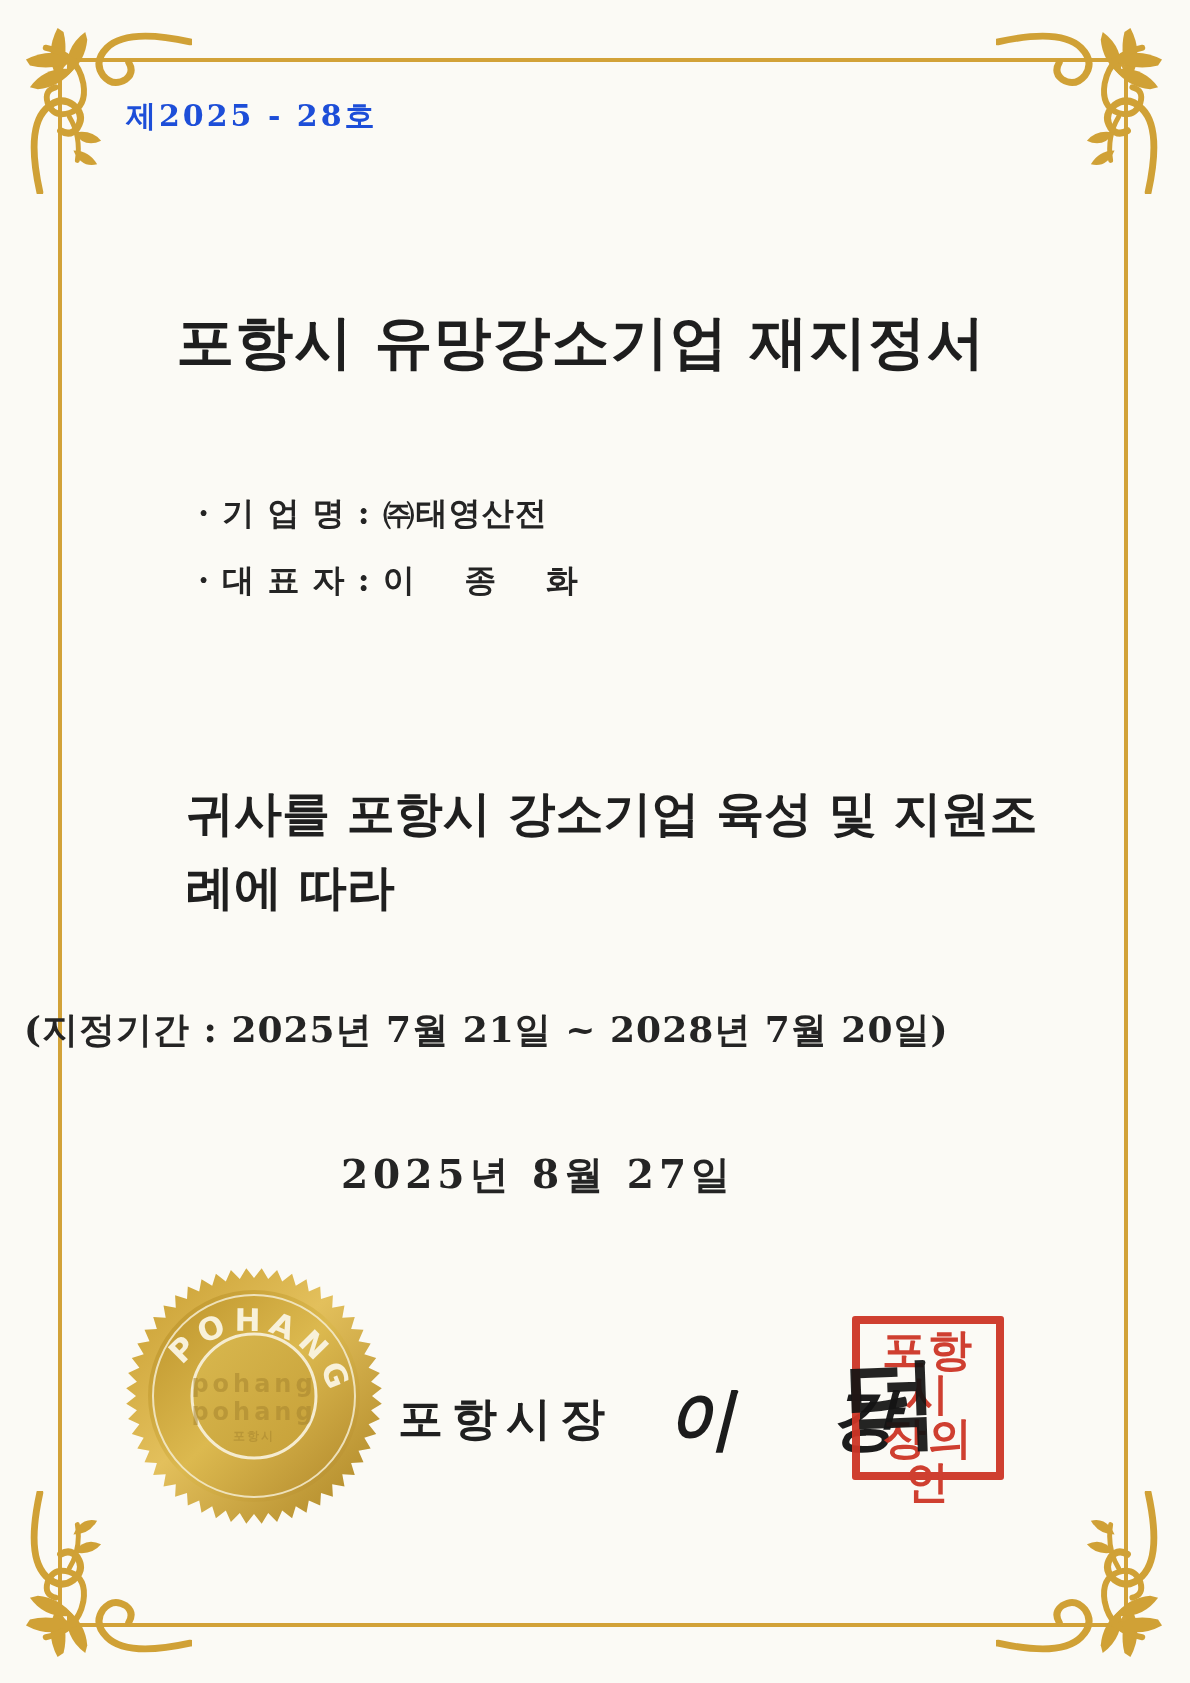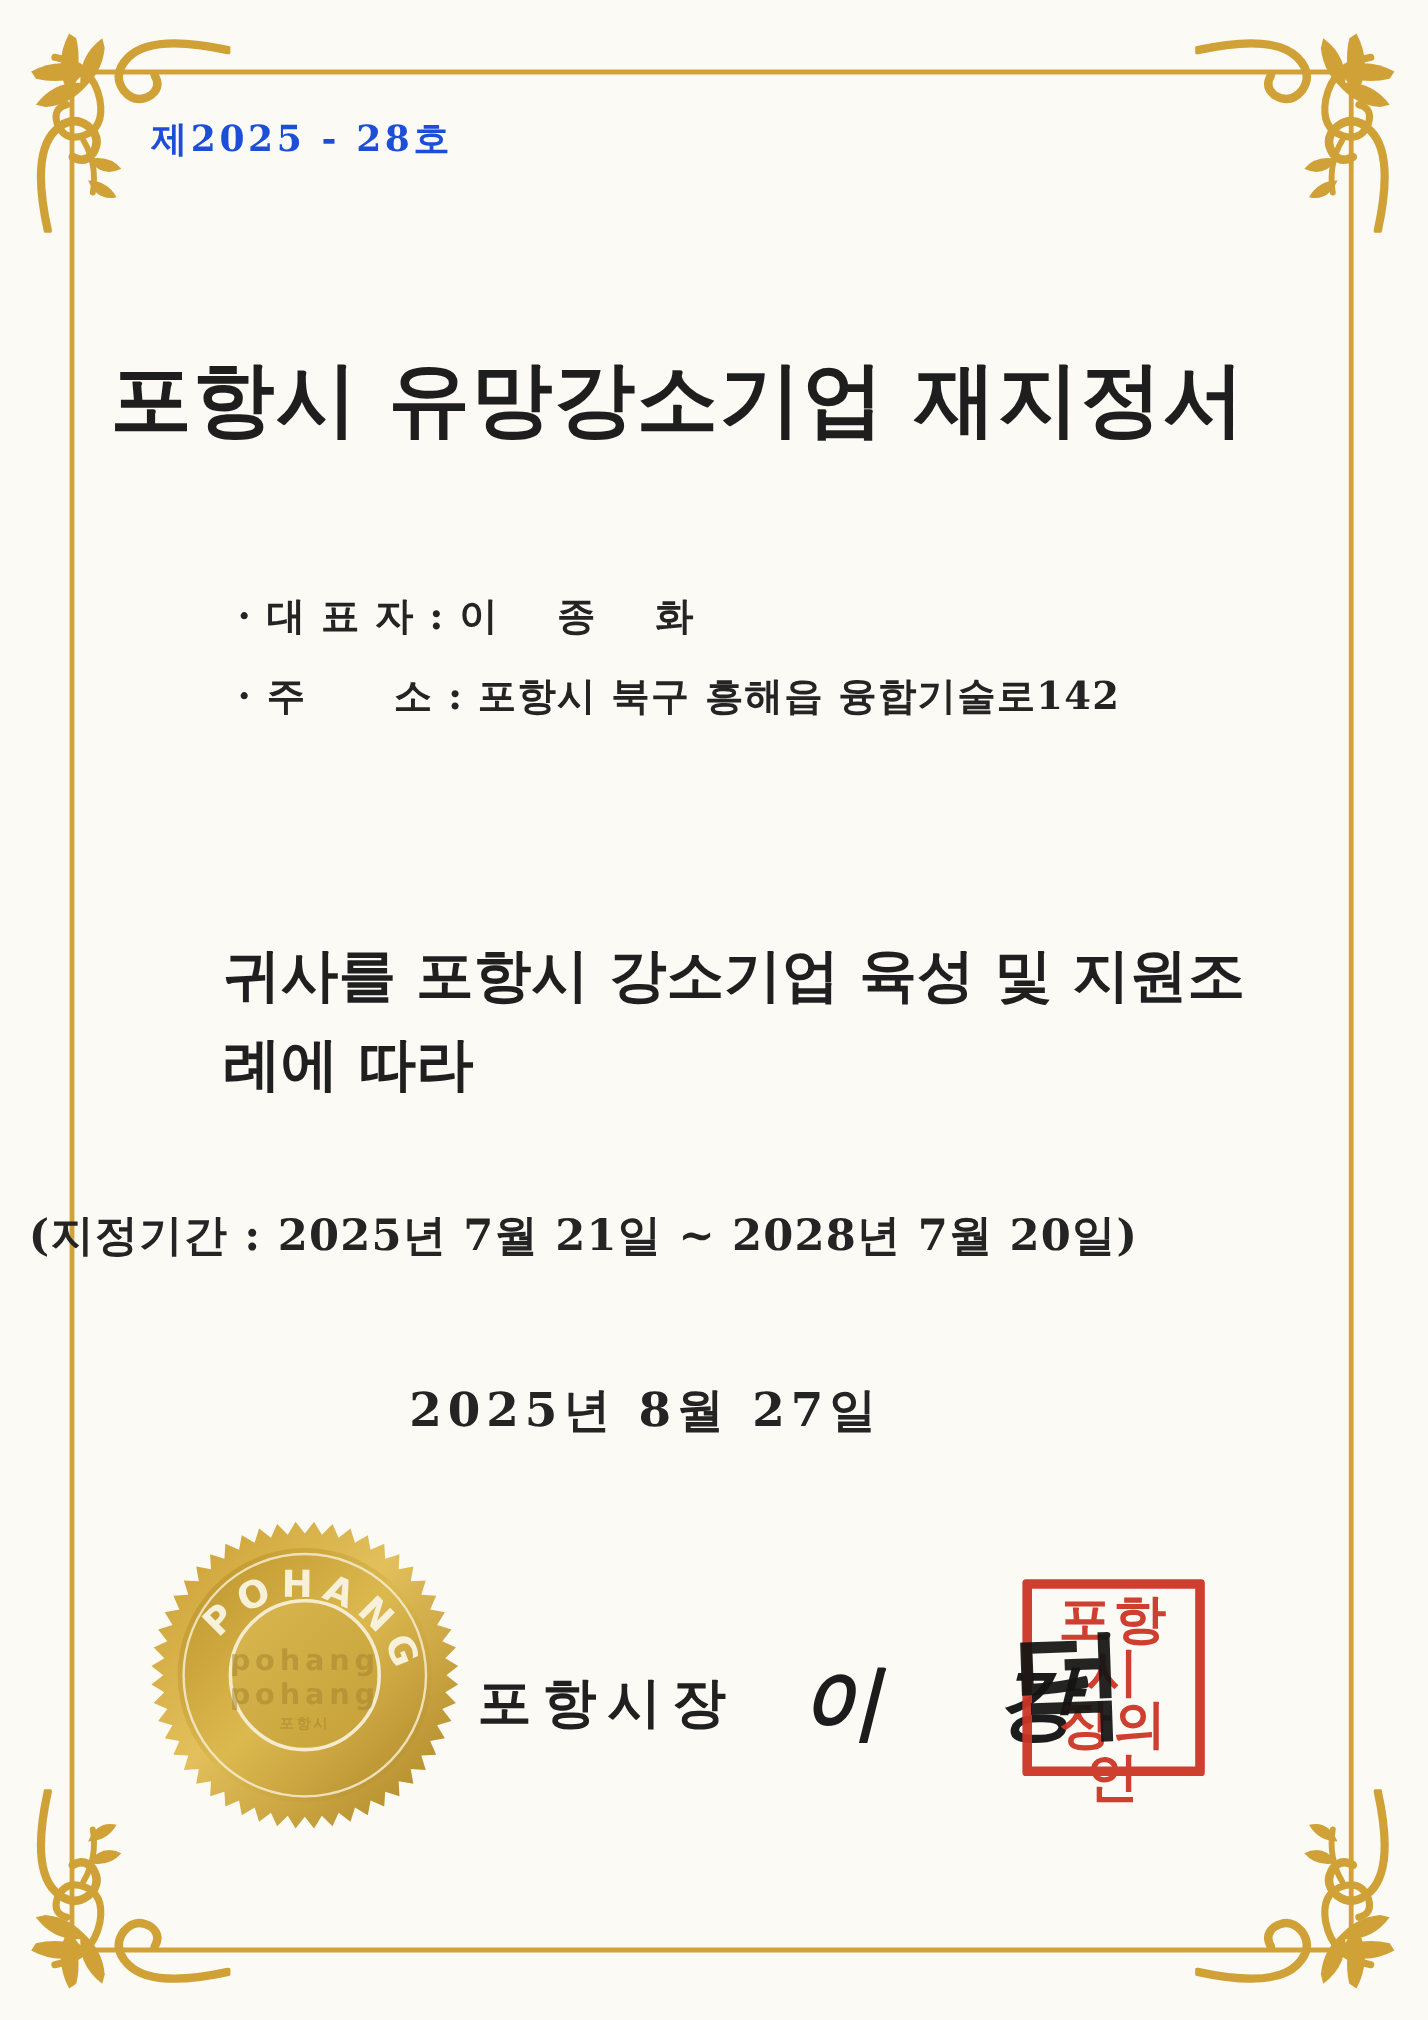--- a/index.html
+++ b/index.html
@@ -21,22 +21,22 @@
   .corner.tr{right:26px;top:26px;transform:scaleX(-1);}
   .corner.bl{left:24px;bottom:24px;transform:scaleY(-1);}
   .corner.br{right:26px;bottom:24px;transform:scale(-1,-1);}
 
   
   .doc-number{
     left:126px;top:96px;font-size:30px;letter-spacing:3px;
     font-weight:600;color:#1d4ed8;white-space:pre;
   }
   .title{
-    left:0;width:1130px;top:288px;text-align:center;margin:0;
-    font-size:68px;font-weight:800;letter-spacing:1px;color:#1e1e1e;
+    left:0;width:1130px;top:288px;text-align:center;margin:16px;
+    font-size:58px;font-weight:800;letter-spacing:1px;color:#1e1e1e;
   }
   .info{left:198px;top:492px;font-size:32px;font-weight:600;color:#242424;}
   .info div{white-space:pre;letter-spacing:1px;margin-bottom:23px;}
   .body-text{
     left:140px;top:776px;width:900px;font-size:48px;line-height:74px;
     font-weight:600;color:#1f1f1f;
   }
   .body-text .indent{padding-left:46px;}
   .period{
     left:0;width:1140px;top:1006px;text-align:left;
@@ -105,22 +105,22 @@
   </svg>
 <svg class="corner br" viewBox="0 0 170 170">
     <use href="#flourish"></use>
   </svg>
 
 <div class="abs doc-number">제2025 - 28호</div>
 
 <h1 class="abs title">포항시 유망강소기업 재지정서</h1>
 
 <div class="abs info">
+  <div>· 기 업 명 : ㈜태영산전</div>
   <div>· 대 표 자 : 이    종    화</div>
-  <div>· 주      소 : 포항시 북구 흥해읍 융합기술로142</div>
 </div>
 
 <div class="abs body-text">
   <div class="indent">귀사를 포항시 강소기업 육성 및 지원조례에 따라</div>
 </div>
 
 <div class="abs period">(지정기간 : 2025년 7월 21일 ~ 2028년 7월 20일)</div>
 
 <div class="abs issue-date">2025년 8월 27일</div>
 

